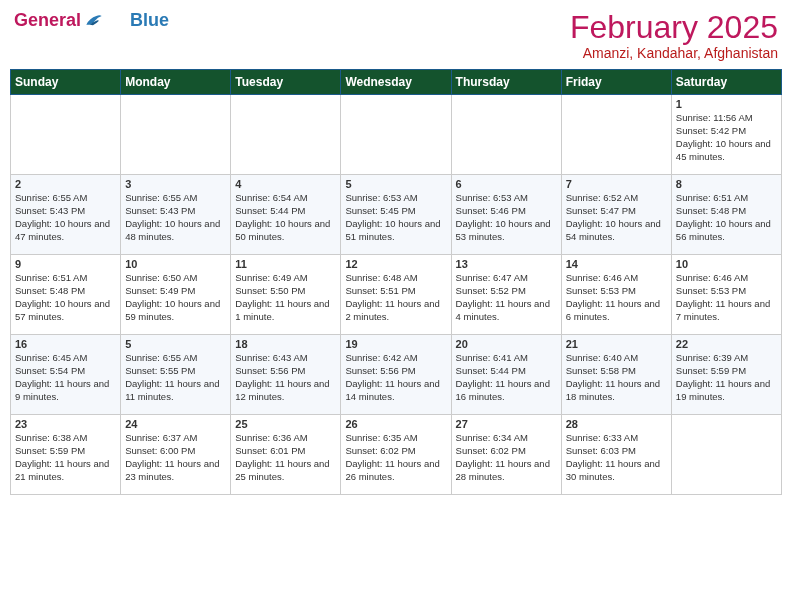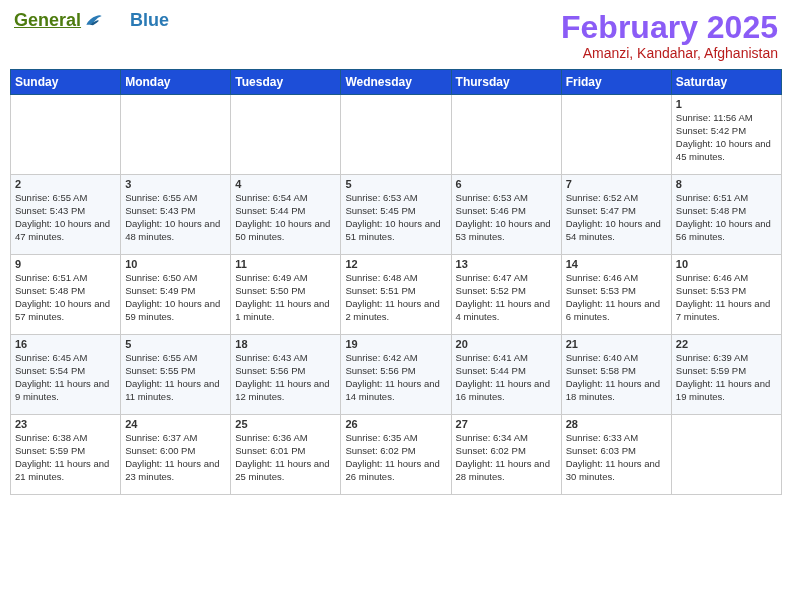--- a/index.html
+++ b/index.html
@@ -22,47 +22,47 @@
       flex-direction: column;
       align-items: flex-start;
     }
     .logo-text {
       display: flex;
       align-items: center;
       font-size: 18px;
       font-weight: bold;
       color: #333;
     }
-    .logo-general { color: #4d7c0f; text-decoration: underline; }
+    .logo-general { color: #be185d; }
     .logo-blue { color: #2a7ab5; margin-left: 27px; }
     .logo-bird {
       width: 20px;
       height: 18px;
       margin-left: 2px;
     }
     .title-section {
       text-align: right;
     }
     .month-title {
       font-size: 32px;
-      font-weight: bold;
-      color: #8b5cf6;
+      font-weight: normal;
+      color: #be185d;
       line-height: 1.1;
     }
     .location-title {
       font-size: 14px;
       color: #b91c1c;
     }
     .calendar {
       width: 100%;
       border-collapse: collapse;
       border: 1px solid #ccc;
     }
     .calendar th {
-      background-color: #1d4ed8;
+      background-color: #14532d;
       color: #fff;
       font-size: 12px;
       font-weight: bold;
       padding: 5px 4px;
       text-align: left;
       border: 1px solid #1a5a8a;
     }
     .calendar td {
       vertical-align: top;
       border: 1px solid #ccc;

